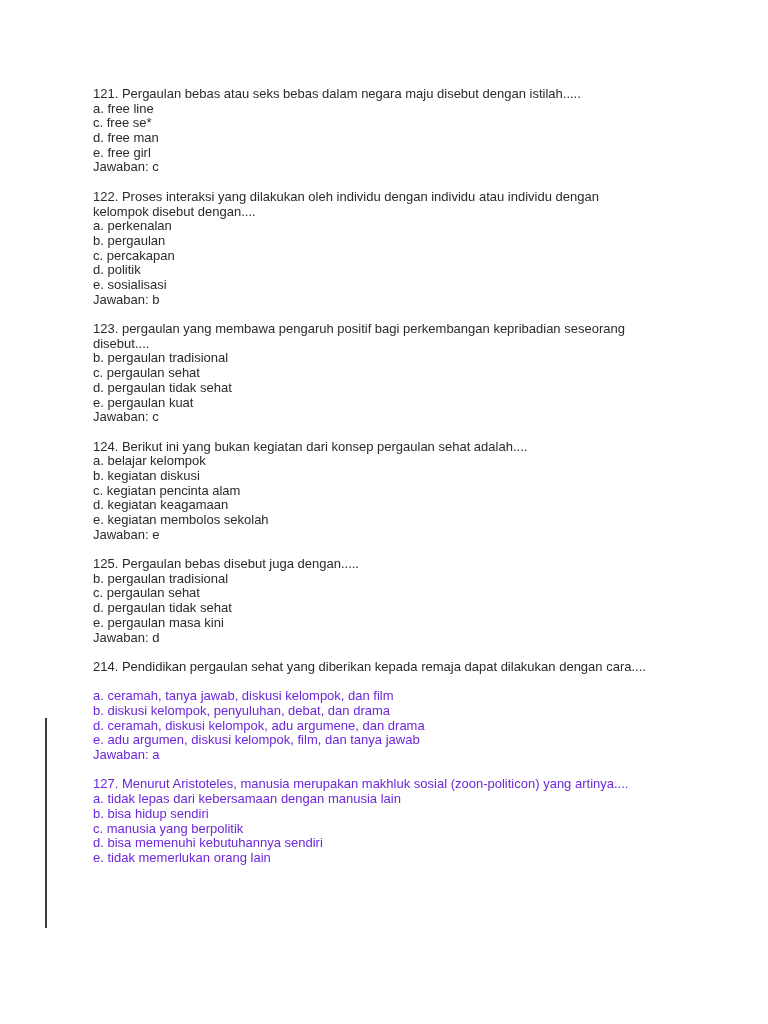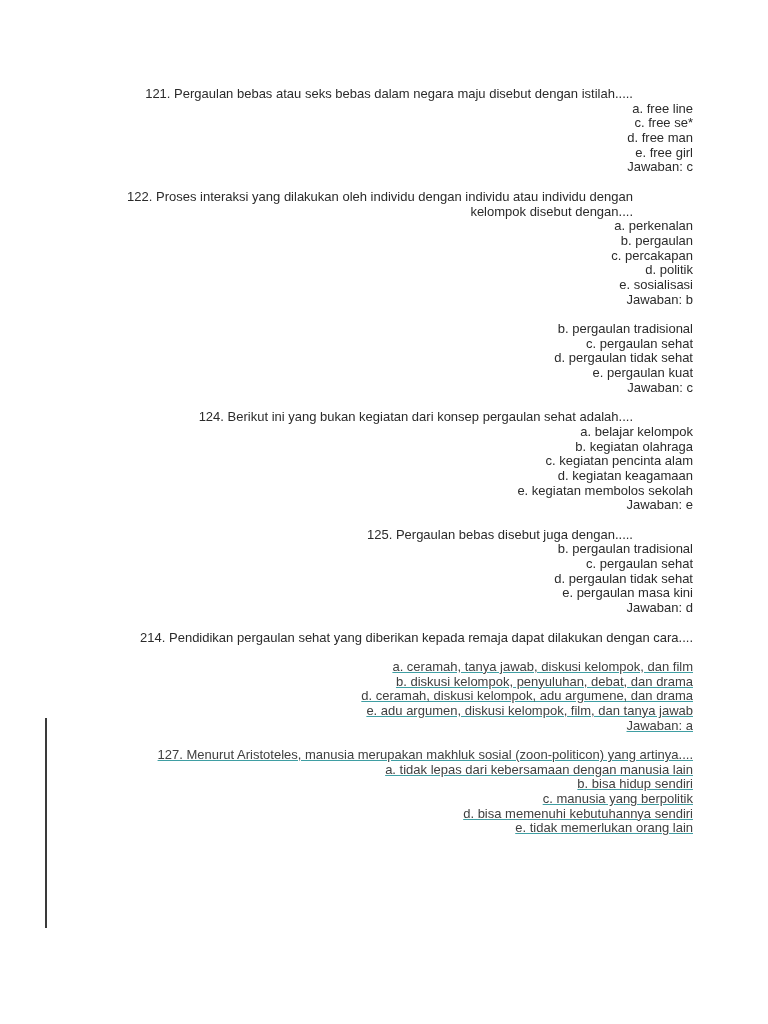--- a/index.html
+++ b/index.html
@@ -22,30 +22,28 @@
       top: 87px;
       width: 600px;
     }
     .line {
       line-height: 14.7px;
       height: 14.7px;
       white-space: nowrap;
     }
     .question-block {
       margin-bottom: 14.7px;
-      text-align: right;
     }
     .question-block .qtext {
       white-space: normal;
       height: auto;
       width: 540px;
     }
     .link {
-      color: #404040;
-      text-decoration: underline;
+      color: #6d28d9;
       text-decoration-color: #3f9ea3;
       cursor: pointer;
     }
     .gap {
       height: 14.7px;
     }
     .side-bar {
       position: absolute;
       left: 45px;
       top: 718px;
@@ -74,31 +72,32 @@
     <div class="line qtext">122. Proses interaksi yang dilakukan oleh individu dengan individu atau individu dengan kelompok disebut dengan....</div>
     <div class="line">a. perkenalan</div>
     <div class="line">b. pergaulan</div>
     <div class="line">c. percakapan</div>
     <div class="line">d. politik</div>
     <div class="line">e. sosialisasi</div>
     <div class="line">Jawaban: b</div>
   </div>
 
   <div class="question-block">
+    <div class="line qtext">123. pergaulan yang membawa pengaruh positif bagi perkembangan kepribadian seseorang disebut....</div>
     <div class="line">b. pergaulan tradisional</div>
     <div class="line">c. pergaulan sehat</div>
     <div class="line">d. pergaulan tidak sehat</div>
     <div class="line">e. pergaulan kuat</div>
     <div class="line">Jawaban: c</div>
   </div>
 
   <div class="question-block">
     <div class="line qtext">124. Berikut ini yang bukan kegiatan dari konsep pergaulan sehat adalah....</div>
     <div class="line">a. belajar kelompok</div>
-    <div class="line">b. kegiatan olahraga</div>
+    <div class="line">b. kegiatan diskusi</div>
     <div class="line">c. kegiatan pencinta alam</div>
     <div class="line">d. kegiatan keagamaan</div>
     <div class="line">e. kegiatan membolos sekolah</div>
     <div class="line">Jawaban: e</div>
   </div>
 
   <div class="question-block">
     <div class="line qtext">125. Pergaulan bebas disebut juga dengan.....</div>
     <div class="line">b. pergaulan tradisional</div>
     <div class="line">c. pergaulan sehat</div>

